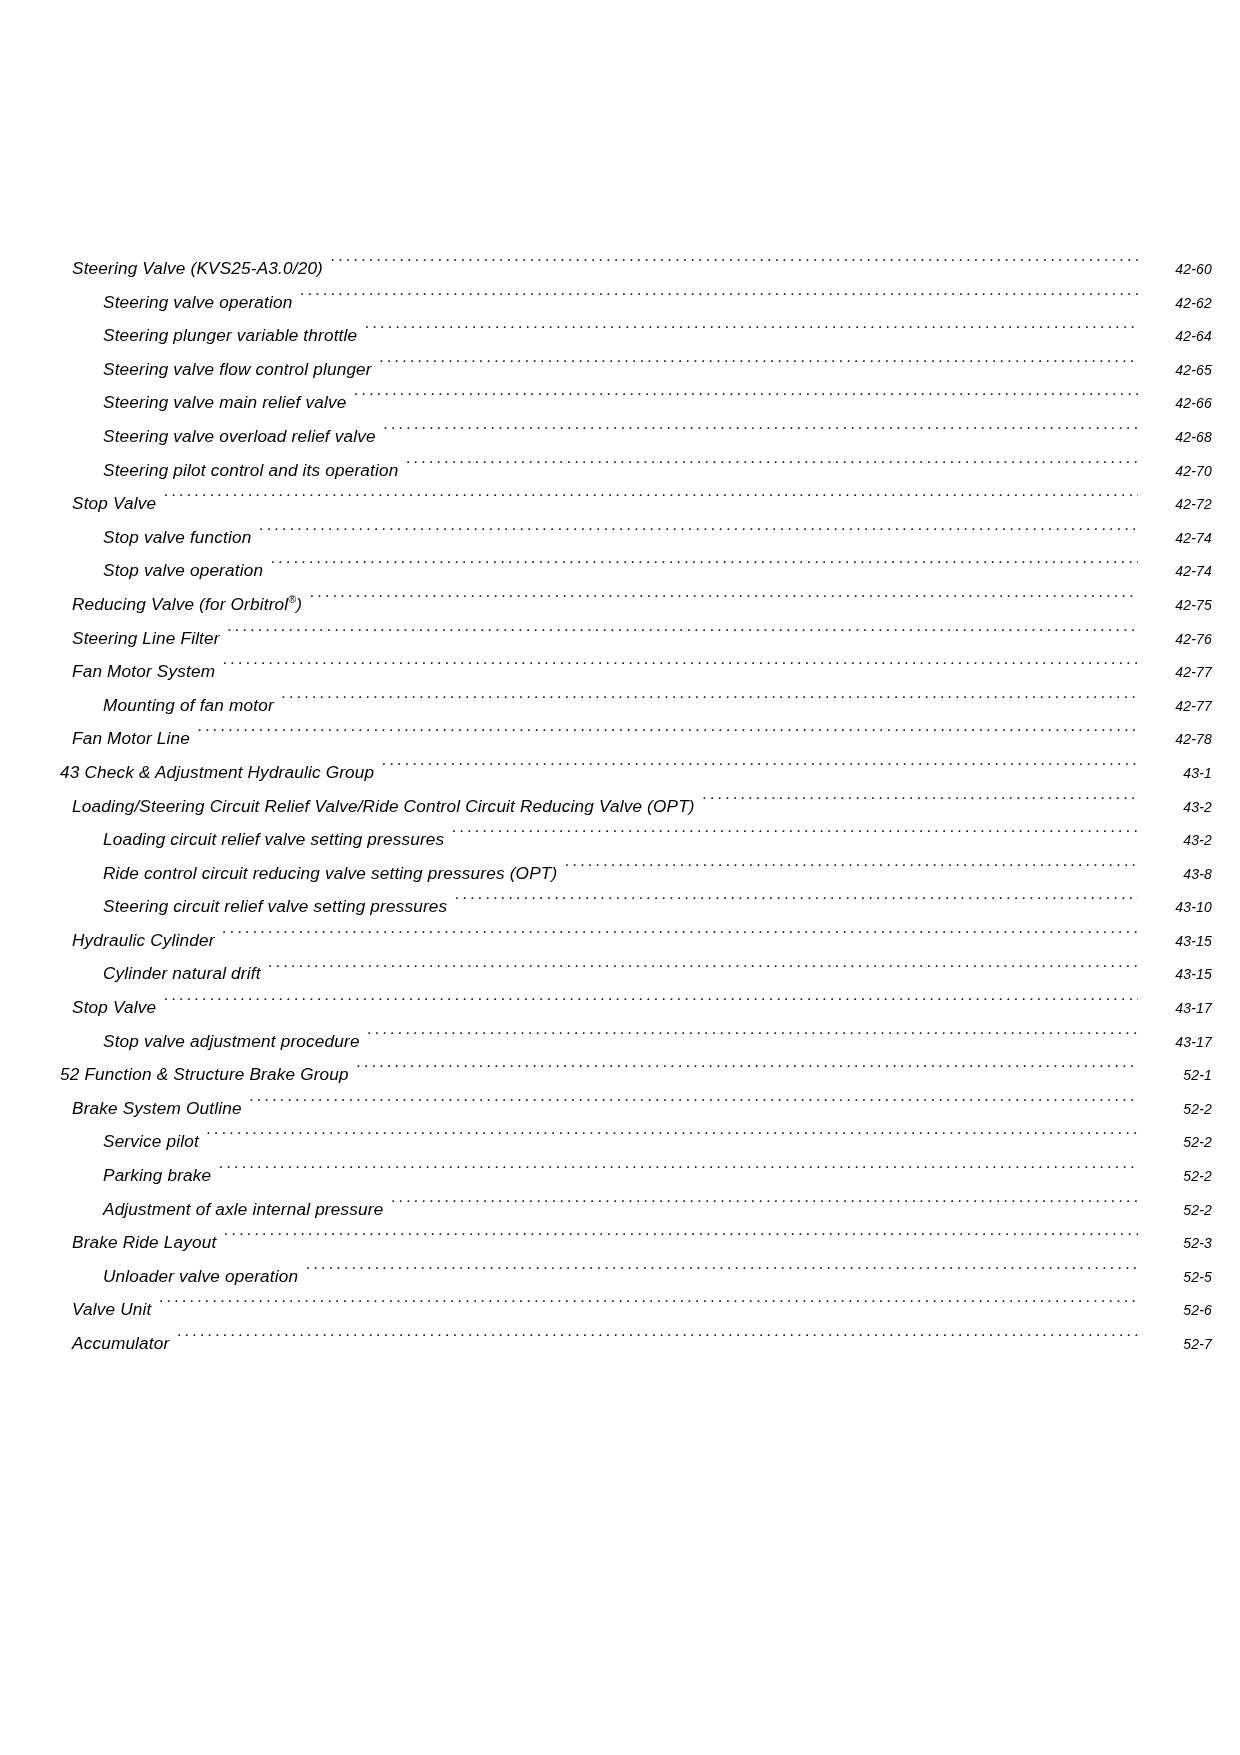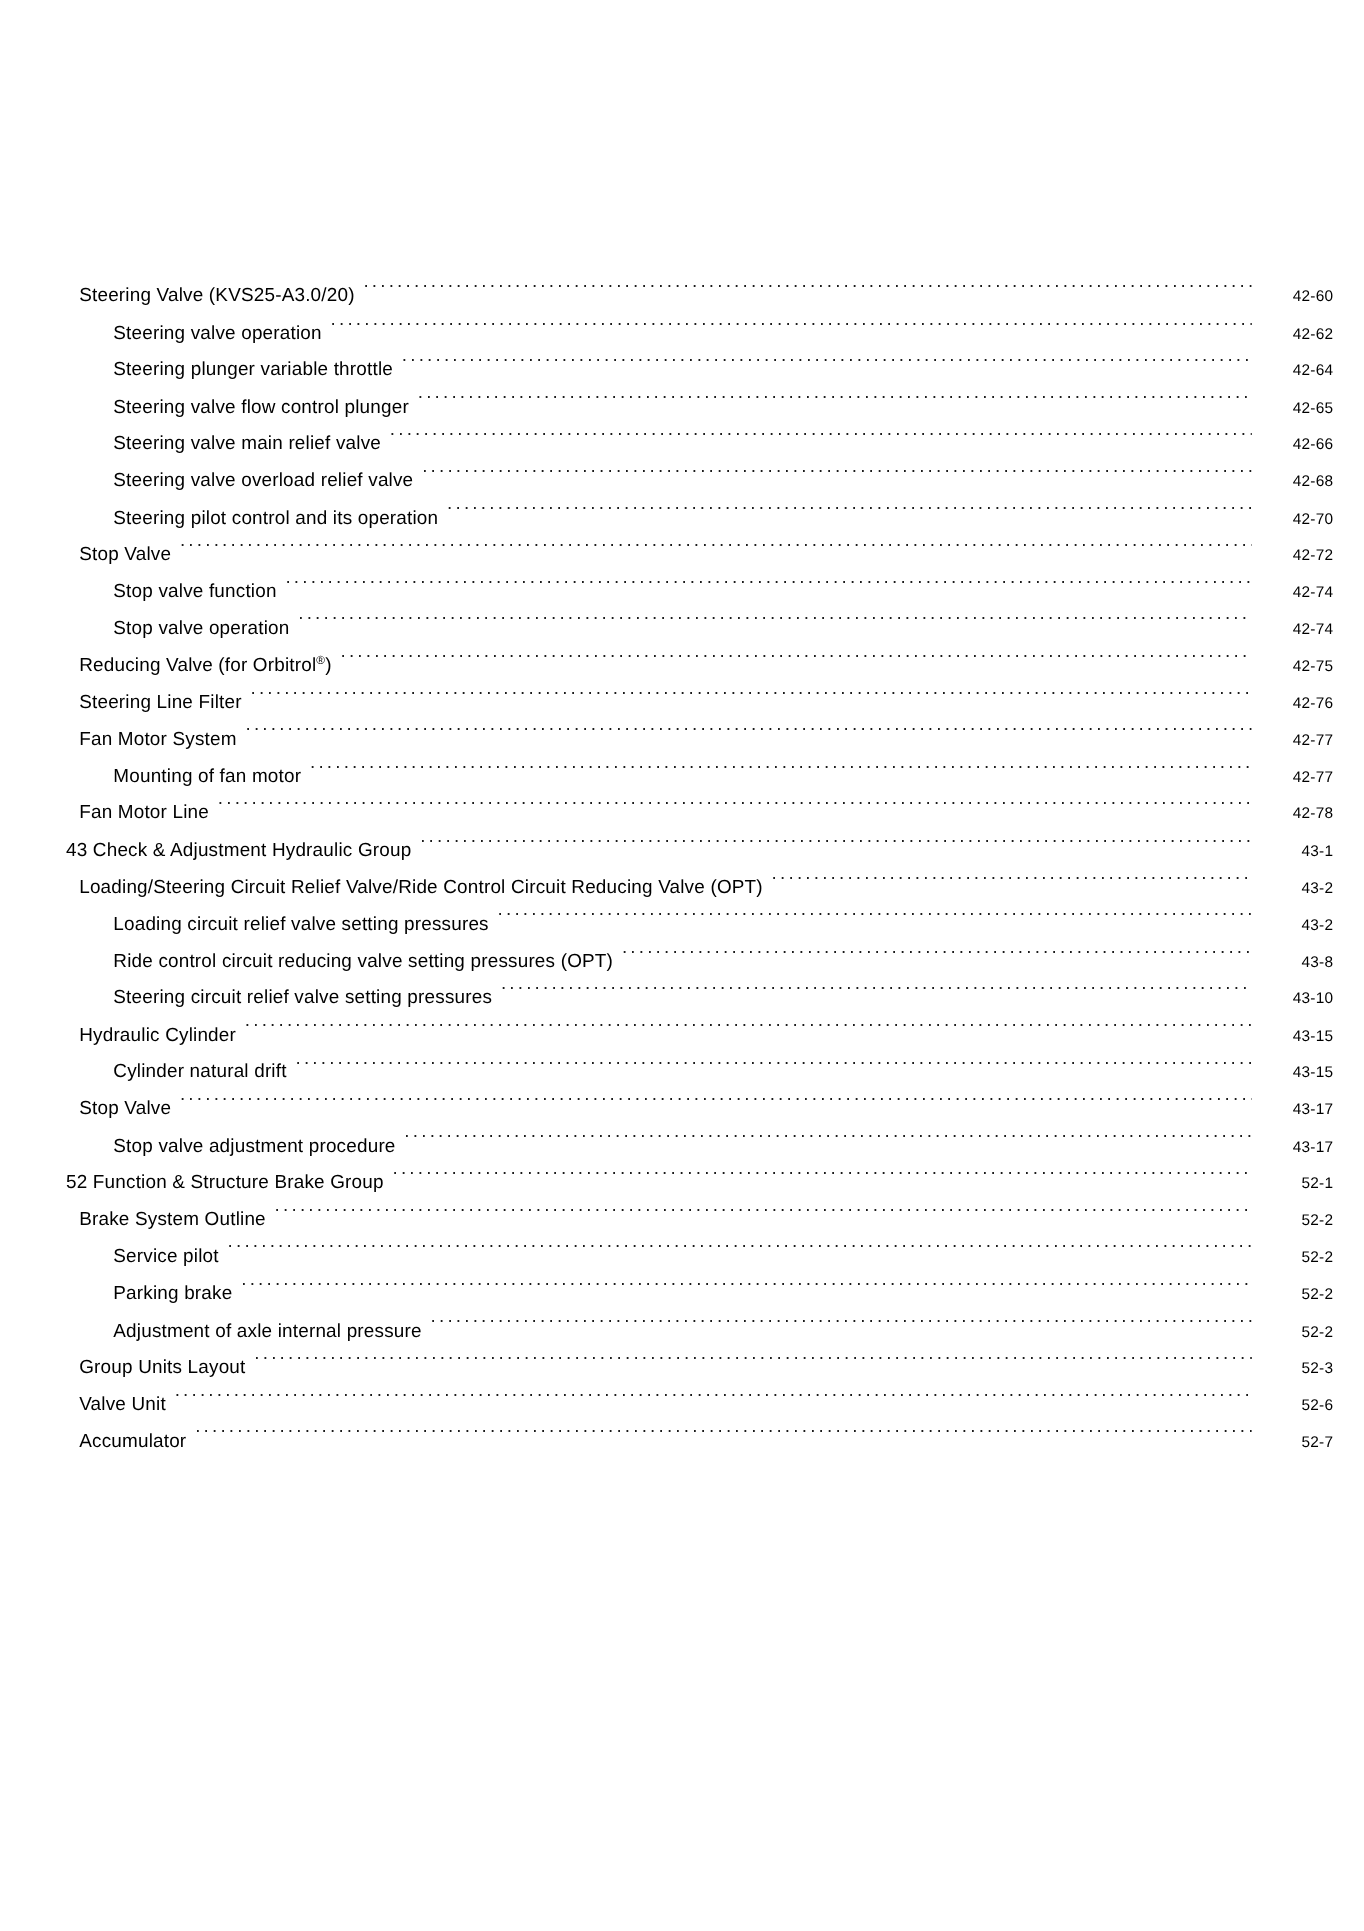--- a/index.html
+++ b/index.html
@@ -15,20 +15,21 @@
     -webkit-font-smoothing: antialiased;
   }
   #toc-page {
     position: relative;
     width: 1240px;
     height: 1755px;
     box-sizing: border-box;
     padding-top: 252px;
     padding-left: 0;
     padding-right: 0;
+    font-style: italic;
   }
   .toc-list {
     list-style: none;
     margin: 0;
     padding: 0;
   }
   .toc-entry {
     display: flex;
     align-items: baseline;
     font-size: 17.2px;
@@ -225,23 +226,28 @@
         <span class="entry-title">Parking brake</span>
         <span class="entry-leader"></span>
         <span class="entry-page">52-2</span>
       </li>
       <li class="toc-entry lvl-2">
         <span class="entry-title">Adjustment of axle internal pressure</span>
         <span class="entry-leader"></span>
         <span class="entry-page">52-2</span>
       </li>
       <li class="toc-entry lvl-1">
-        <span class="entry-title">Group Units Layout</span>
+        <span class="entry-title">Brake Ride Layout</span>
         <span class="entry-leader"></span>
         <span class="entry-page">52-3</span>
+      </li>
+      <li class="toc-entry lvl-2">
+        <span class="entry-title">Unloader valve operation</span>
+        <span class="entry-leader"></span>
+        <span class="entry-page">52-5</span>
       </li>
       <li class="toc-entry lvl-1">
         <span class="entry-title">Valve Unit</span>
         <span class="entry-leader"></span>
         <span class="entry-page">52-6</span>
       </li>
       <li class="toc-entry lvl-1">
         <span class="entry-title">Accumulator</span>
         <span class="entry-leader"></span>
         <span class="entry-page">52-7</span>

